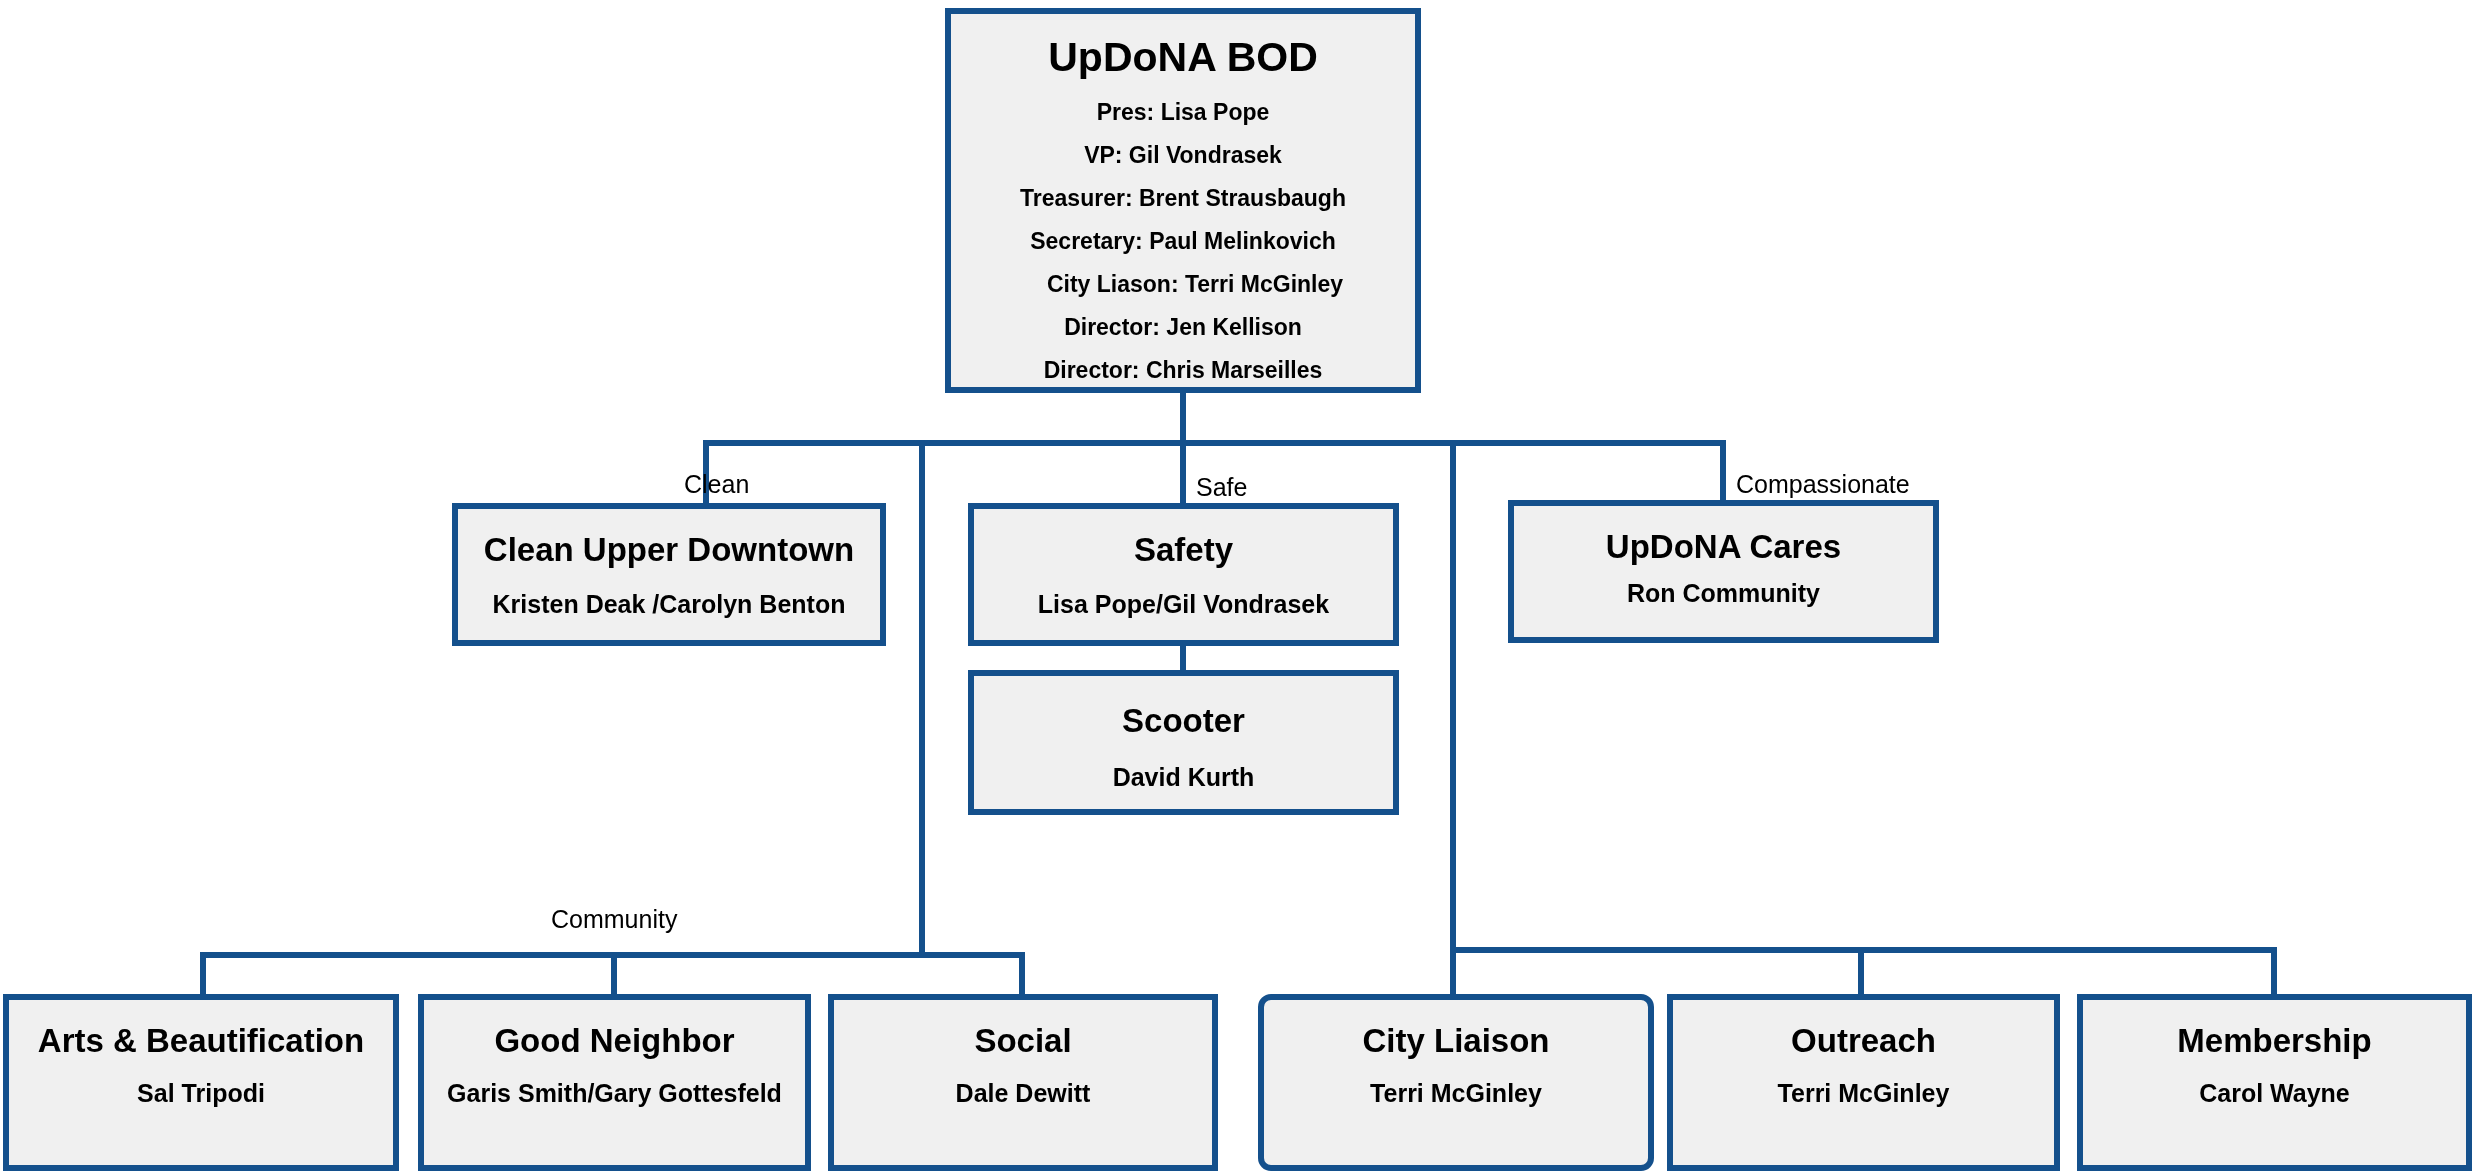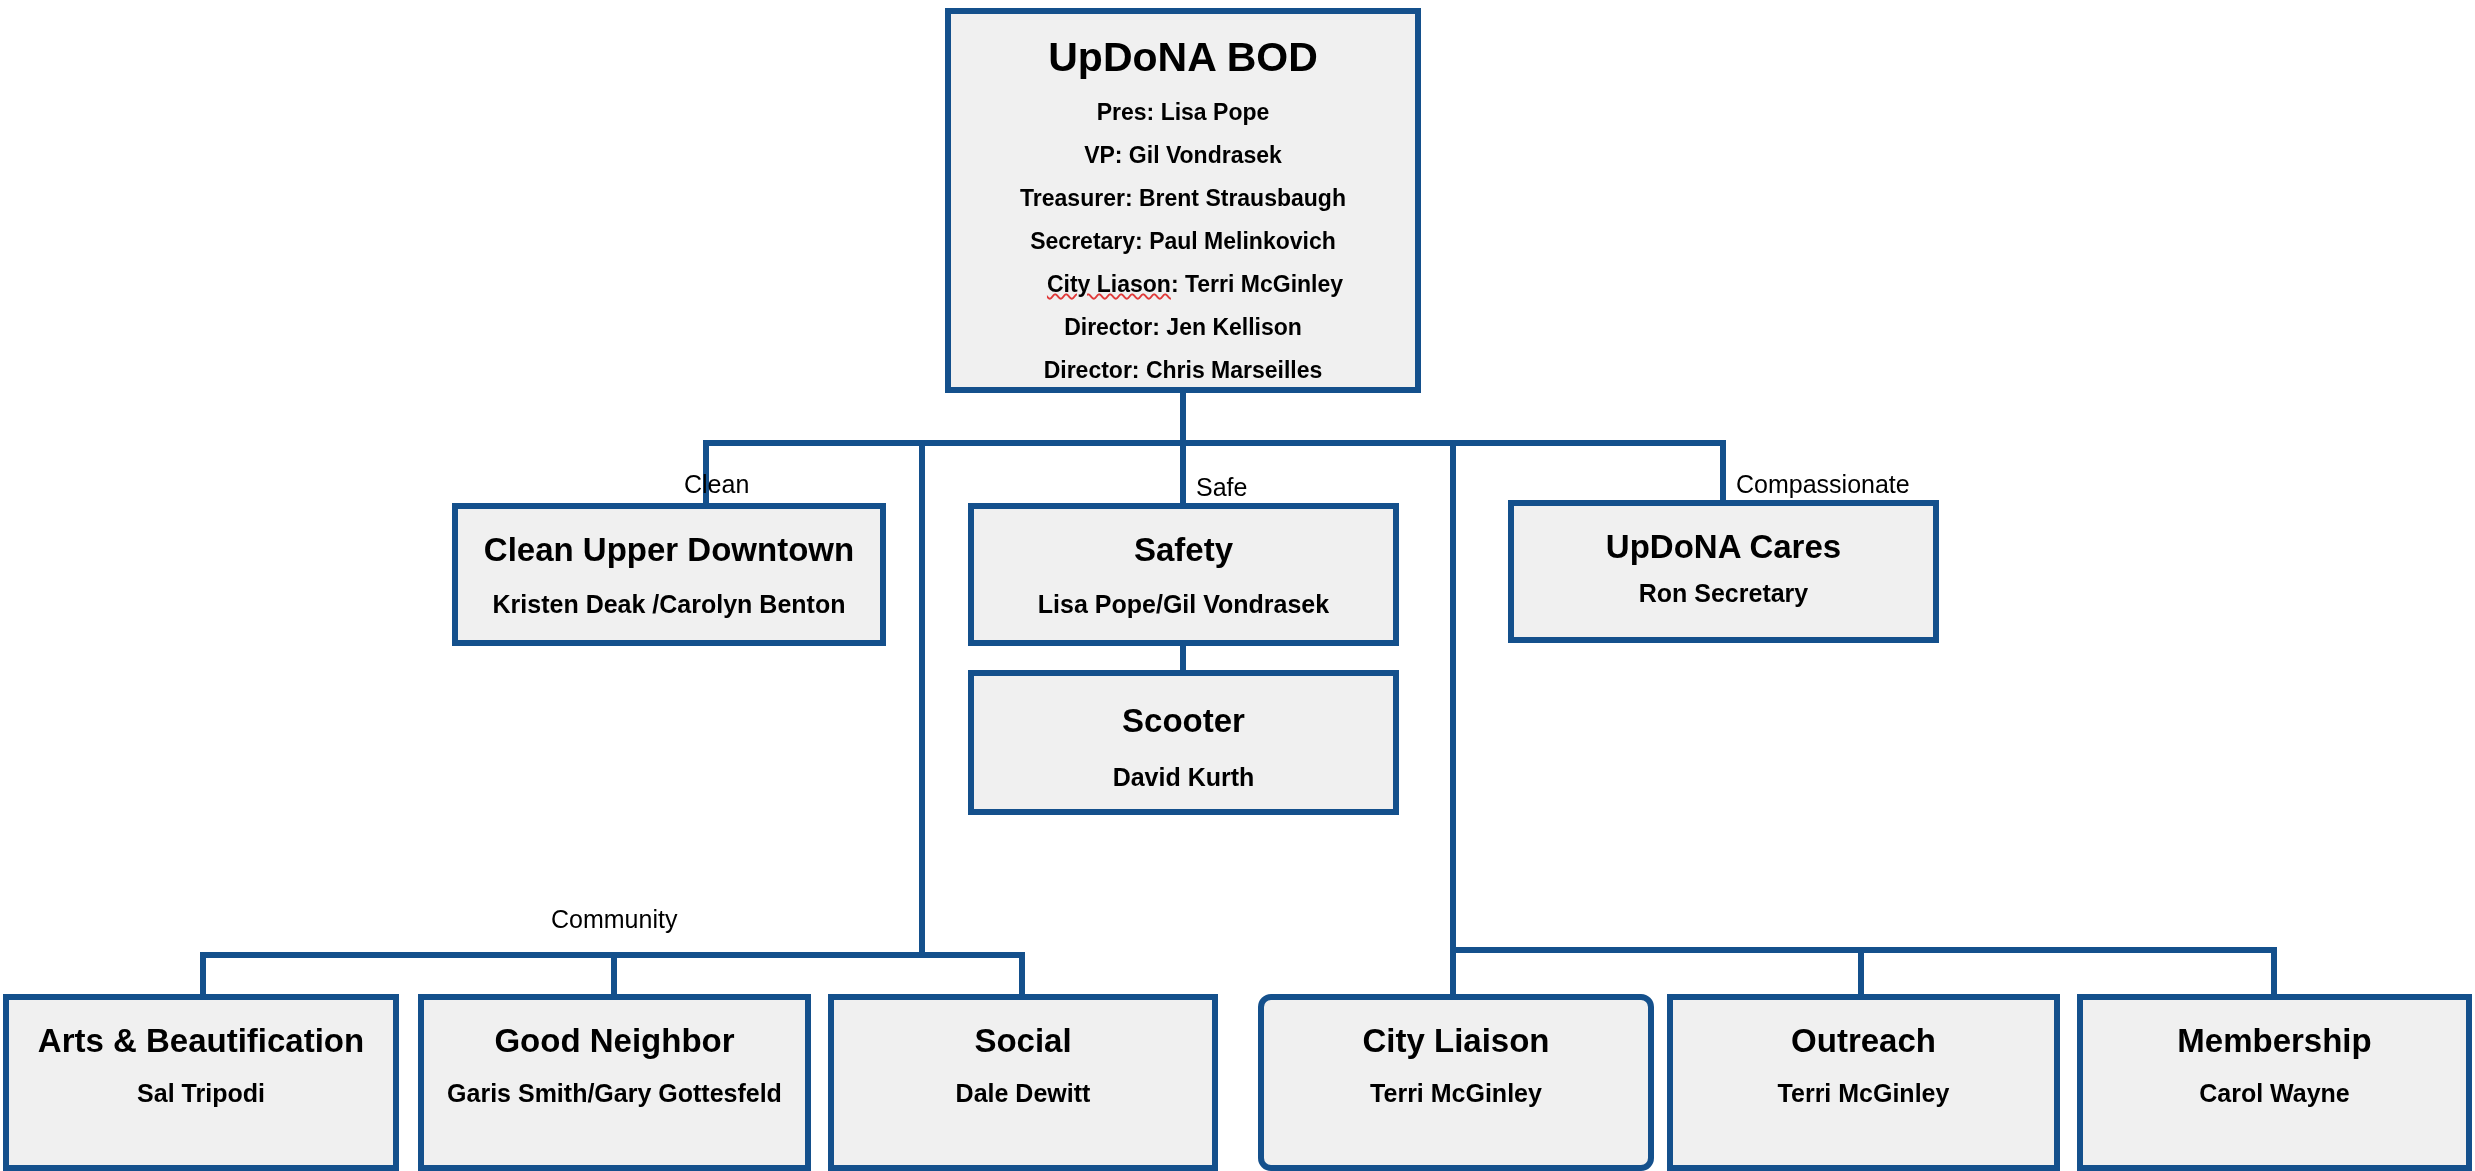--- a/index.html
+++ b/index.html
@@ -28,21 +28,20 @@
     line-height:1.25;
     width:100%;
   }
 
   
   #bod{left:945px;top:8px;width:476px;height:385px;padding-top:20px;}
   #bod .title{font-size:41px;margin-bottom:20px;}
   #bod .roster{width:100%;}
   #bod .roster div{font-size:23px;font-weight:bold;line-height:1.0;margin:0 0 20px 0;}
   .misspell{
-    text-decoration:underline;
     text-decoration-style:wavy;
     text-decoration-color:#e03a3a;
     text-decoration-thickness:2px;
     margin-left:24px;
   }
 
   
   #clean-upper{left:452px;top:503px;width:434px;height:143px;padding-top:22px;}
   #clean-upper .title{font-size:33px;margin-bottom:20px;}
   #clean-upper .person{font-size:25px;}
@@ -143,21 +142,21 @@
     <div class="person">Lisa Pope/Gil Vondrasek</div>
   </div>
 
   <div class="node" id="scooter">
     <div class="title">Scooter</div>
     <div class="person">David Kurth</div>
   </div>
 
   <div class="node" id="cares">
     <div class="title">UpDoNA Cares</div>
-    <div class="person">Ron Secretary</div>
+    <div class="person">Ron Community</div>
   </div>
 
   <div class="node leaf" id="arts">
     <div class="title">Arts &amp; Beautification</div>
     <div class="person">Sal Tripodi</div>
   </div>
 
   <div class="node leaf" id="goodneighbor">
     <div class="title">Good Neighbor</div>
     <div class="person">Garis Smith/Gary Gottesfeld</div>

